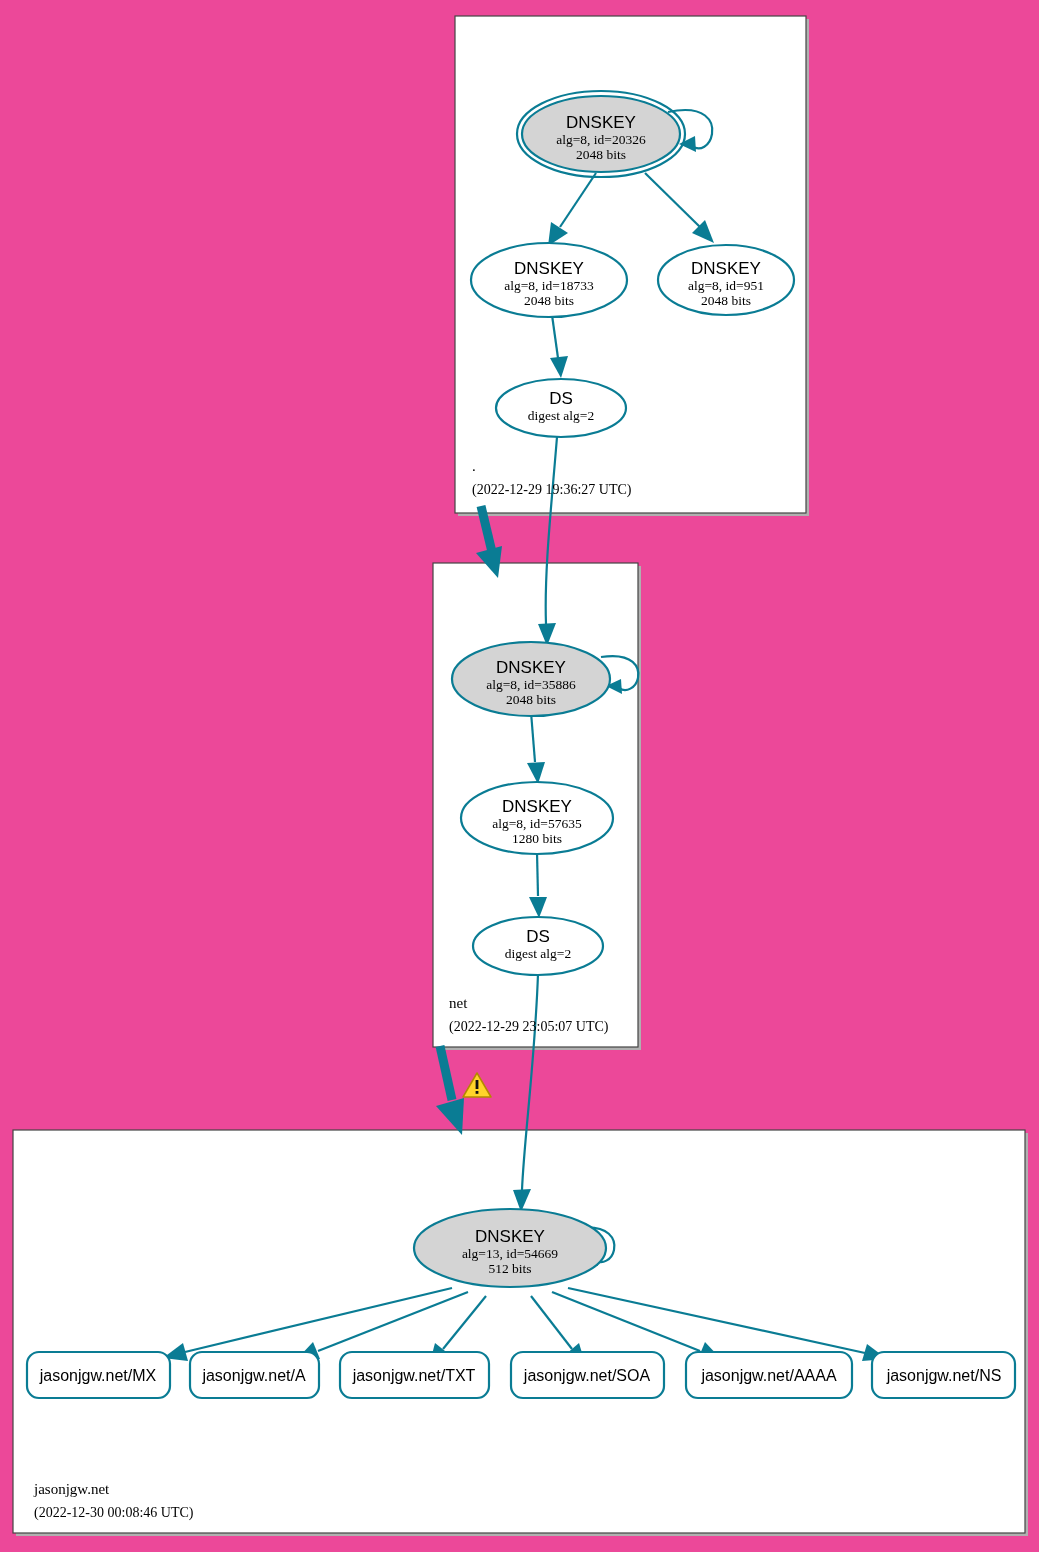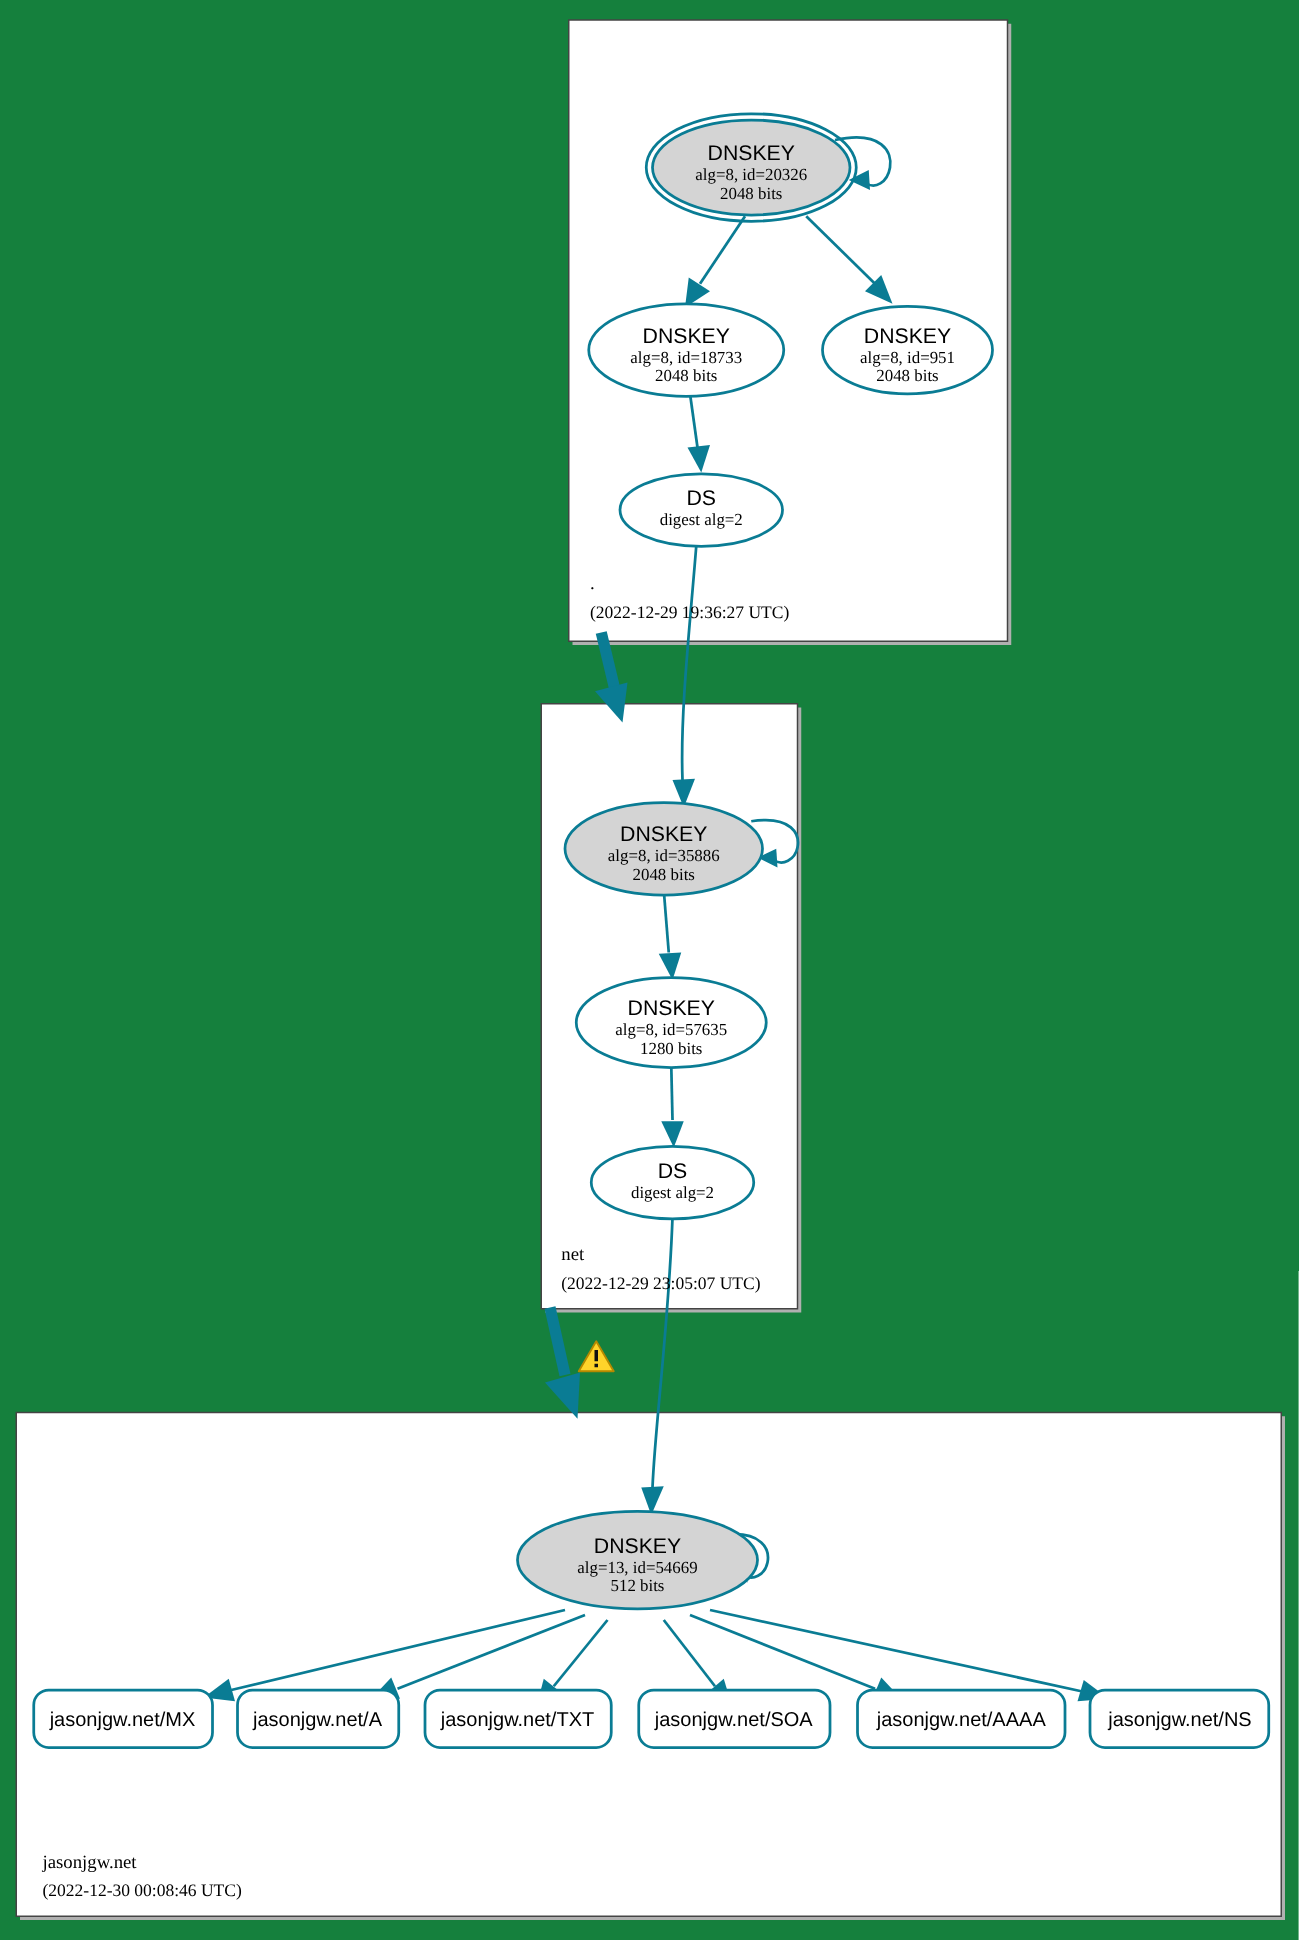--- a/index.html
+++ b/index.html
@@ -8,21 +8,21 @@
     padding: 0;
     background: #ffffff;
   }
   body {
     font-family: "Liberation Serif", serif;
   }
   #canvas {
     position: relative;
     width: 1039px;
     height: 1552px;
-    background: #15803d;
+    background: #ec4899;
     overflow: hidden;
   }
   svg#graph {
     position: absolute;
     left: 0;
     top: 0;
     width: 1039px;
     height: 1552px;
   }
   .zone-box {

